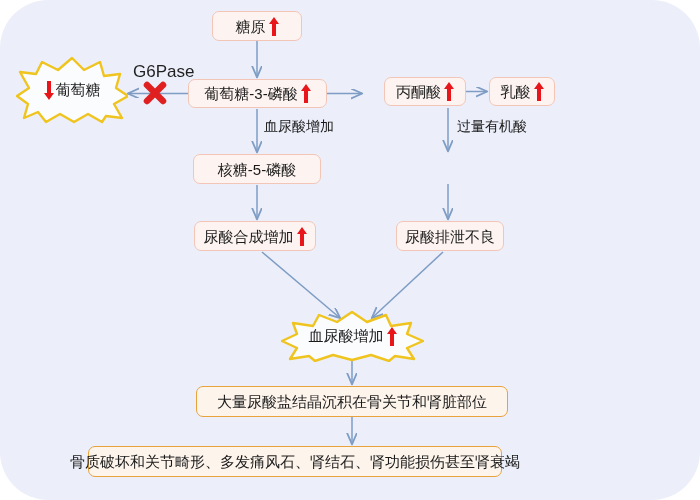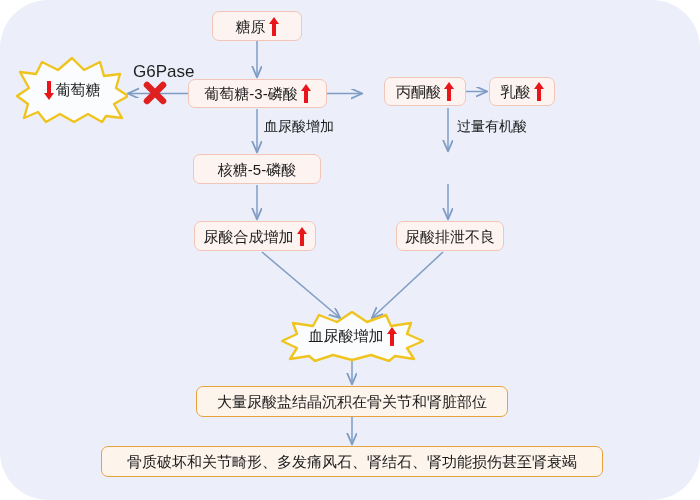--- a/index.html
+++ b/index.html
@@ -241,17 +241,17 @@
           <path d="M5,0 L10,7 L7,7 L7,19 L3,19 L3,7 L0,7 Z" fill="#e8161a"></path>
         </svg>
       </span>
     </span>
   </div>
 
   <div class="node amber" style="left:196px; top:386px; width:312px; height:31px;">
     <span class="txt">大量尿酸盐结晶沉积在骨关节和肾脏部位</span>
   </div>
 
-  <div class="node amber" style="left:101px; top:446px; width:502px; height:31px;">
+  <div class="node amber" style="left:88px; top:446px; width:414px; height:31px;">
     <span class="txt">骨质破坏和关节畸形、多发痛风石、肾结石、肾功能损伤甚至肾衰竭</span>
   </div>
 
 </div>
 
 </body></html>

